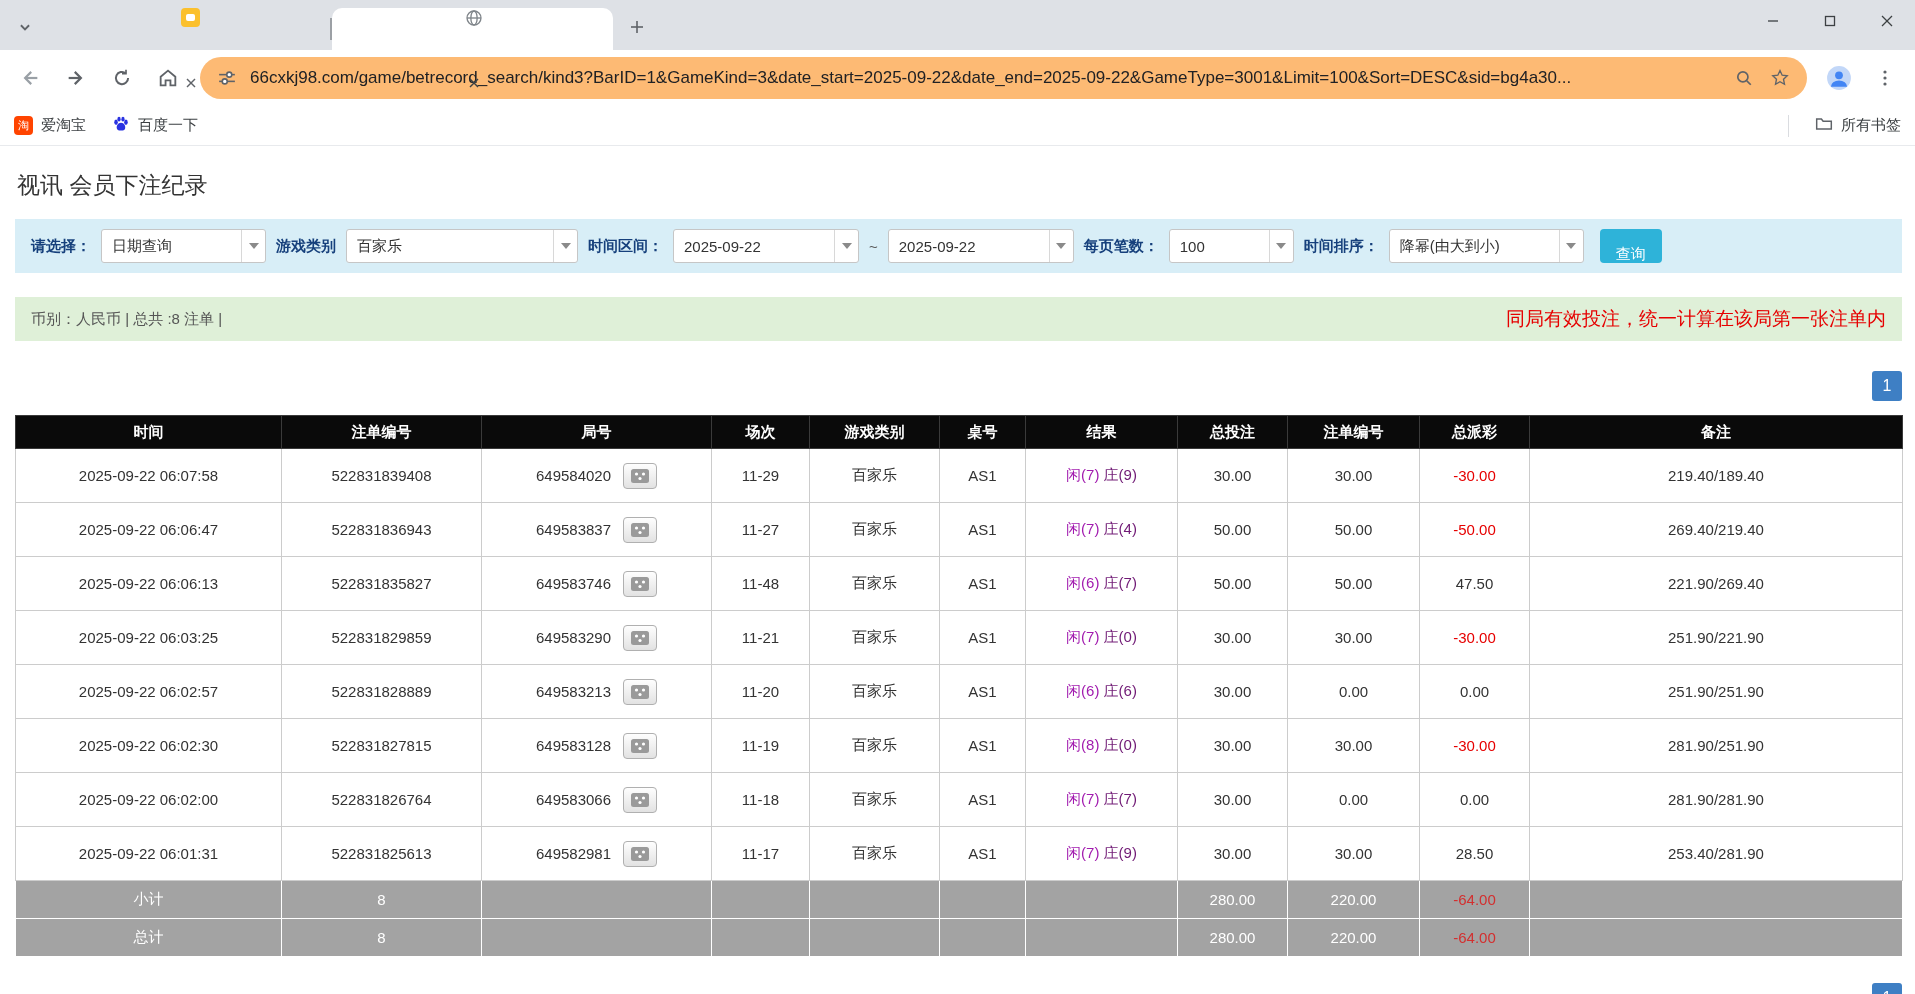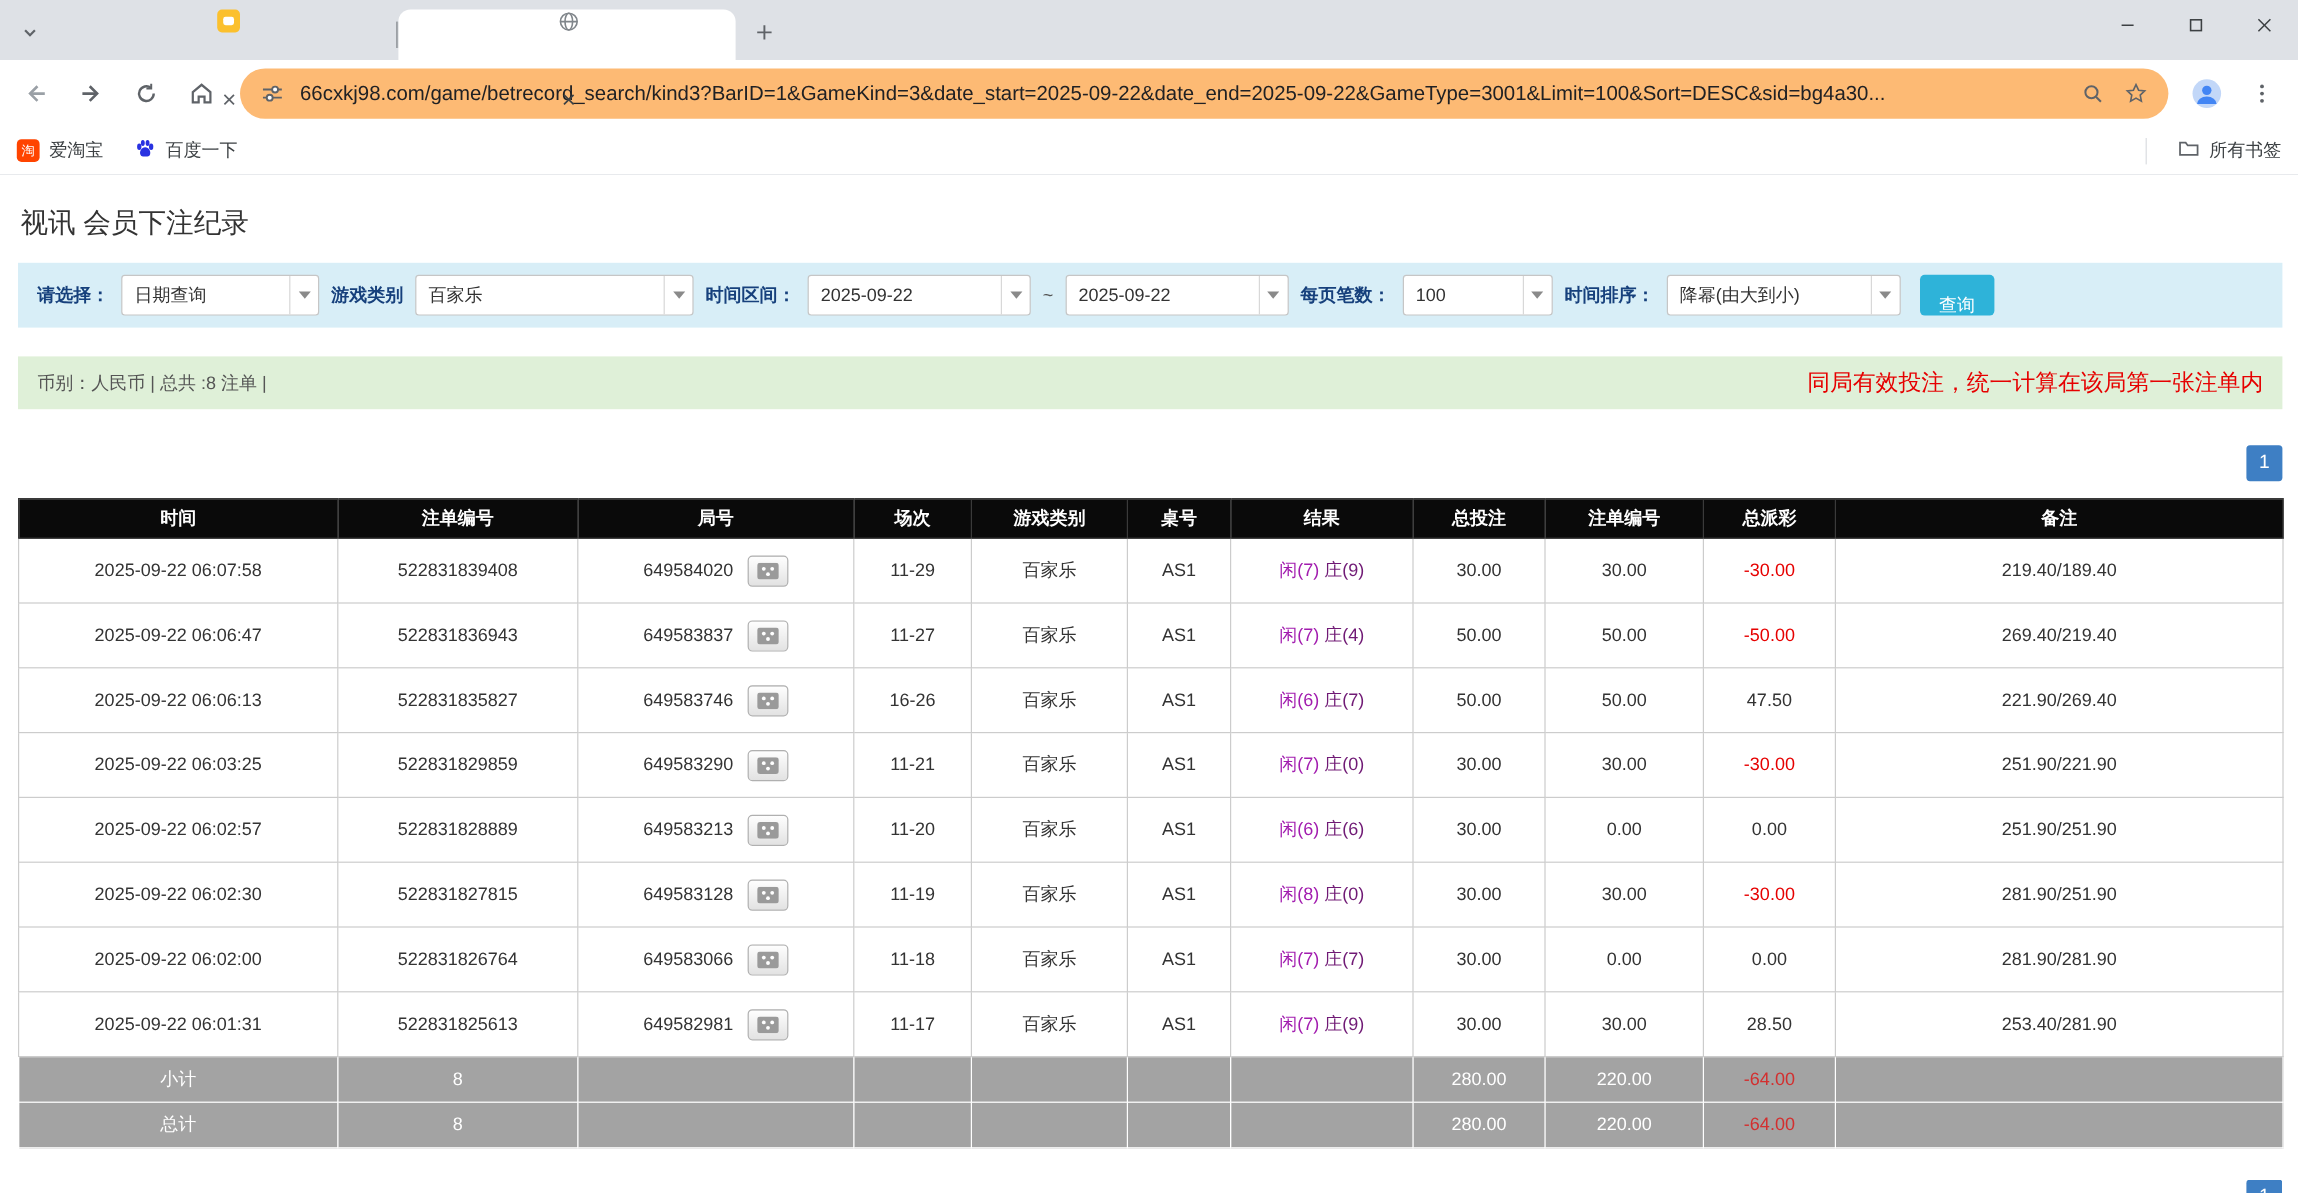--- a/index.html
+++ b/index.html
@@ -394,21 +394,21 @@
         <span class="replay-btn">
           <svg width="18" height="14" viewBox="0 0 18 14">
                     <rect x="0" y="0" width="18" height="14" rx="2.5" fill="#9a9a9a"></rect>
                     <circle cx="5.5" cy="5" r="1.6" fill="#fff"></circle>
                     <circle cx="12.5" cy="5" r="1.6" fill="#fff"></circle>
                     <circle cx="9" cy="9.5" r="1.6" fill="#fff"></circle>
                   </svg>
         </span>
       </span>
     </td>
-    <td>16-26</td>
+    <td>11-48</td>
     <td>百家乐</td>
     <td>AS1</td>
     <td>
       <span class="player">闲(6)</span>
       <span class="banker">庄(7)</span>
     </td>
     <td class="blue">50.00</td>
     <td>50.00</td>
     <td class="payout-cell">47.50</td>
     <td>221.90/269.40</td>

